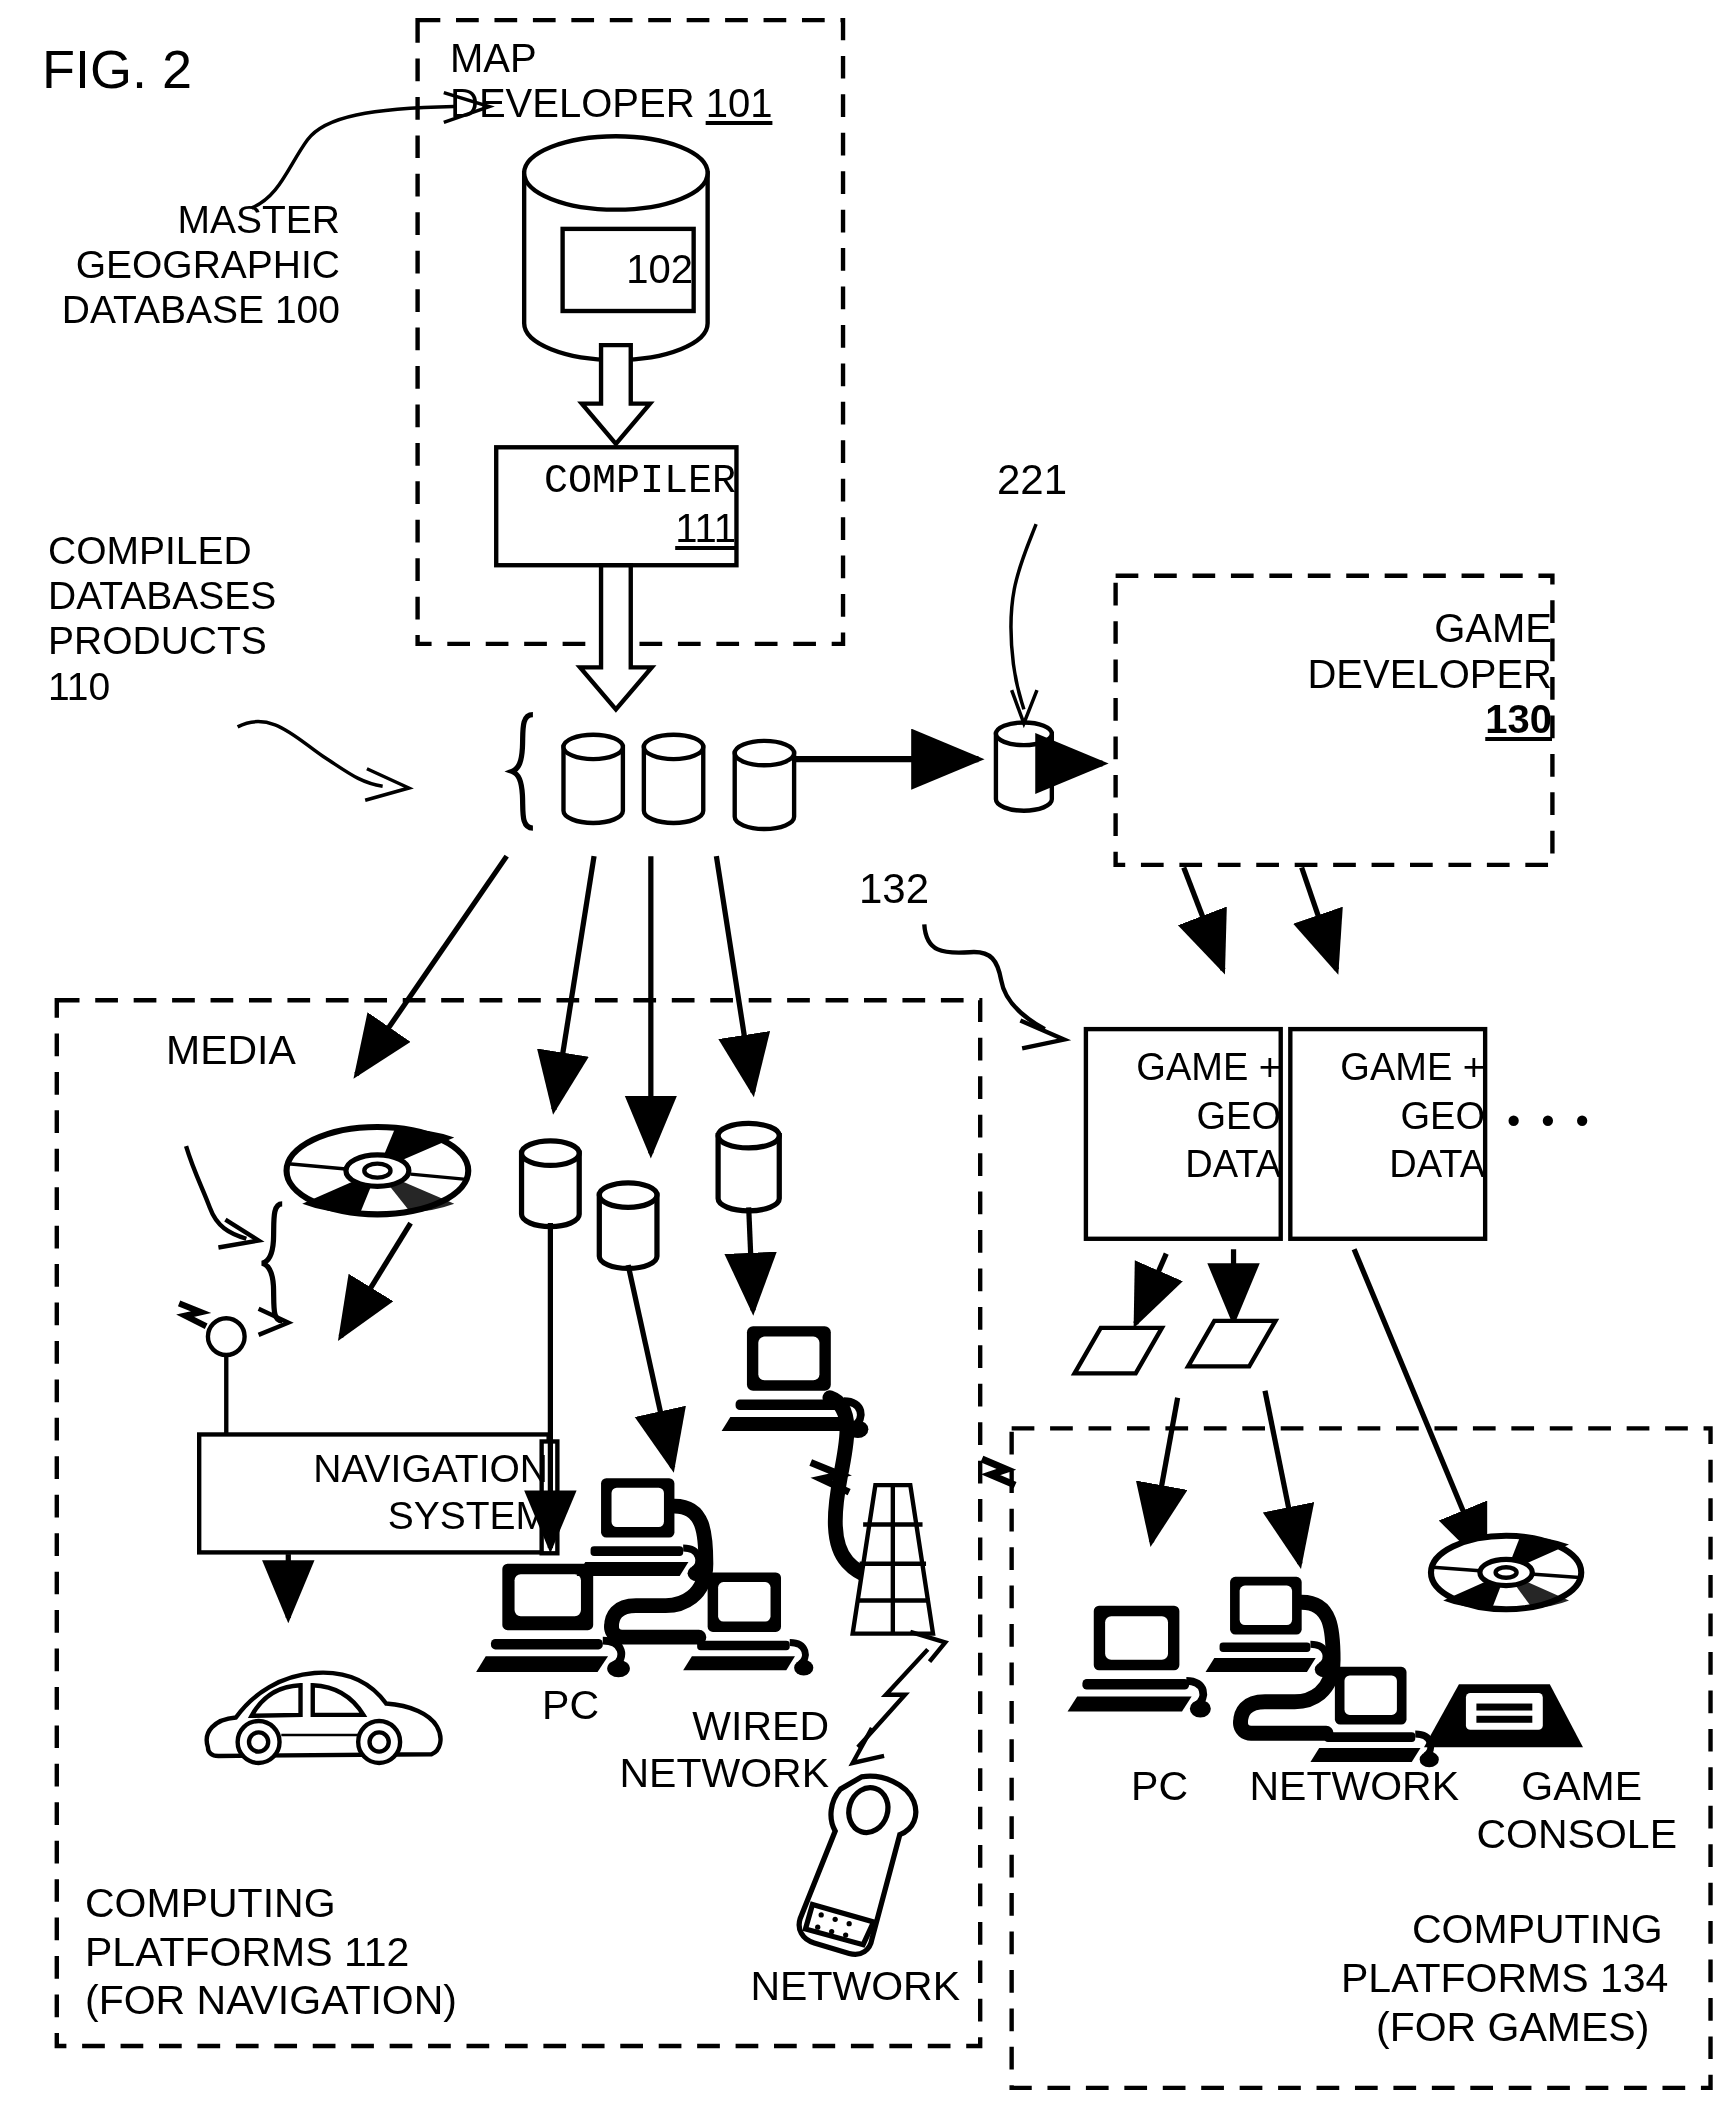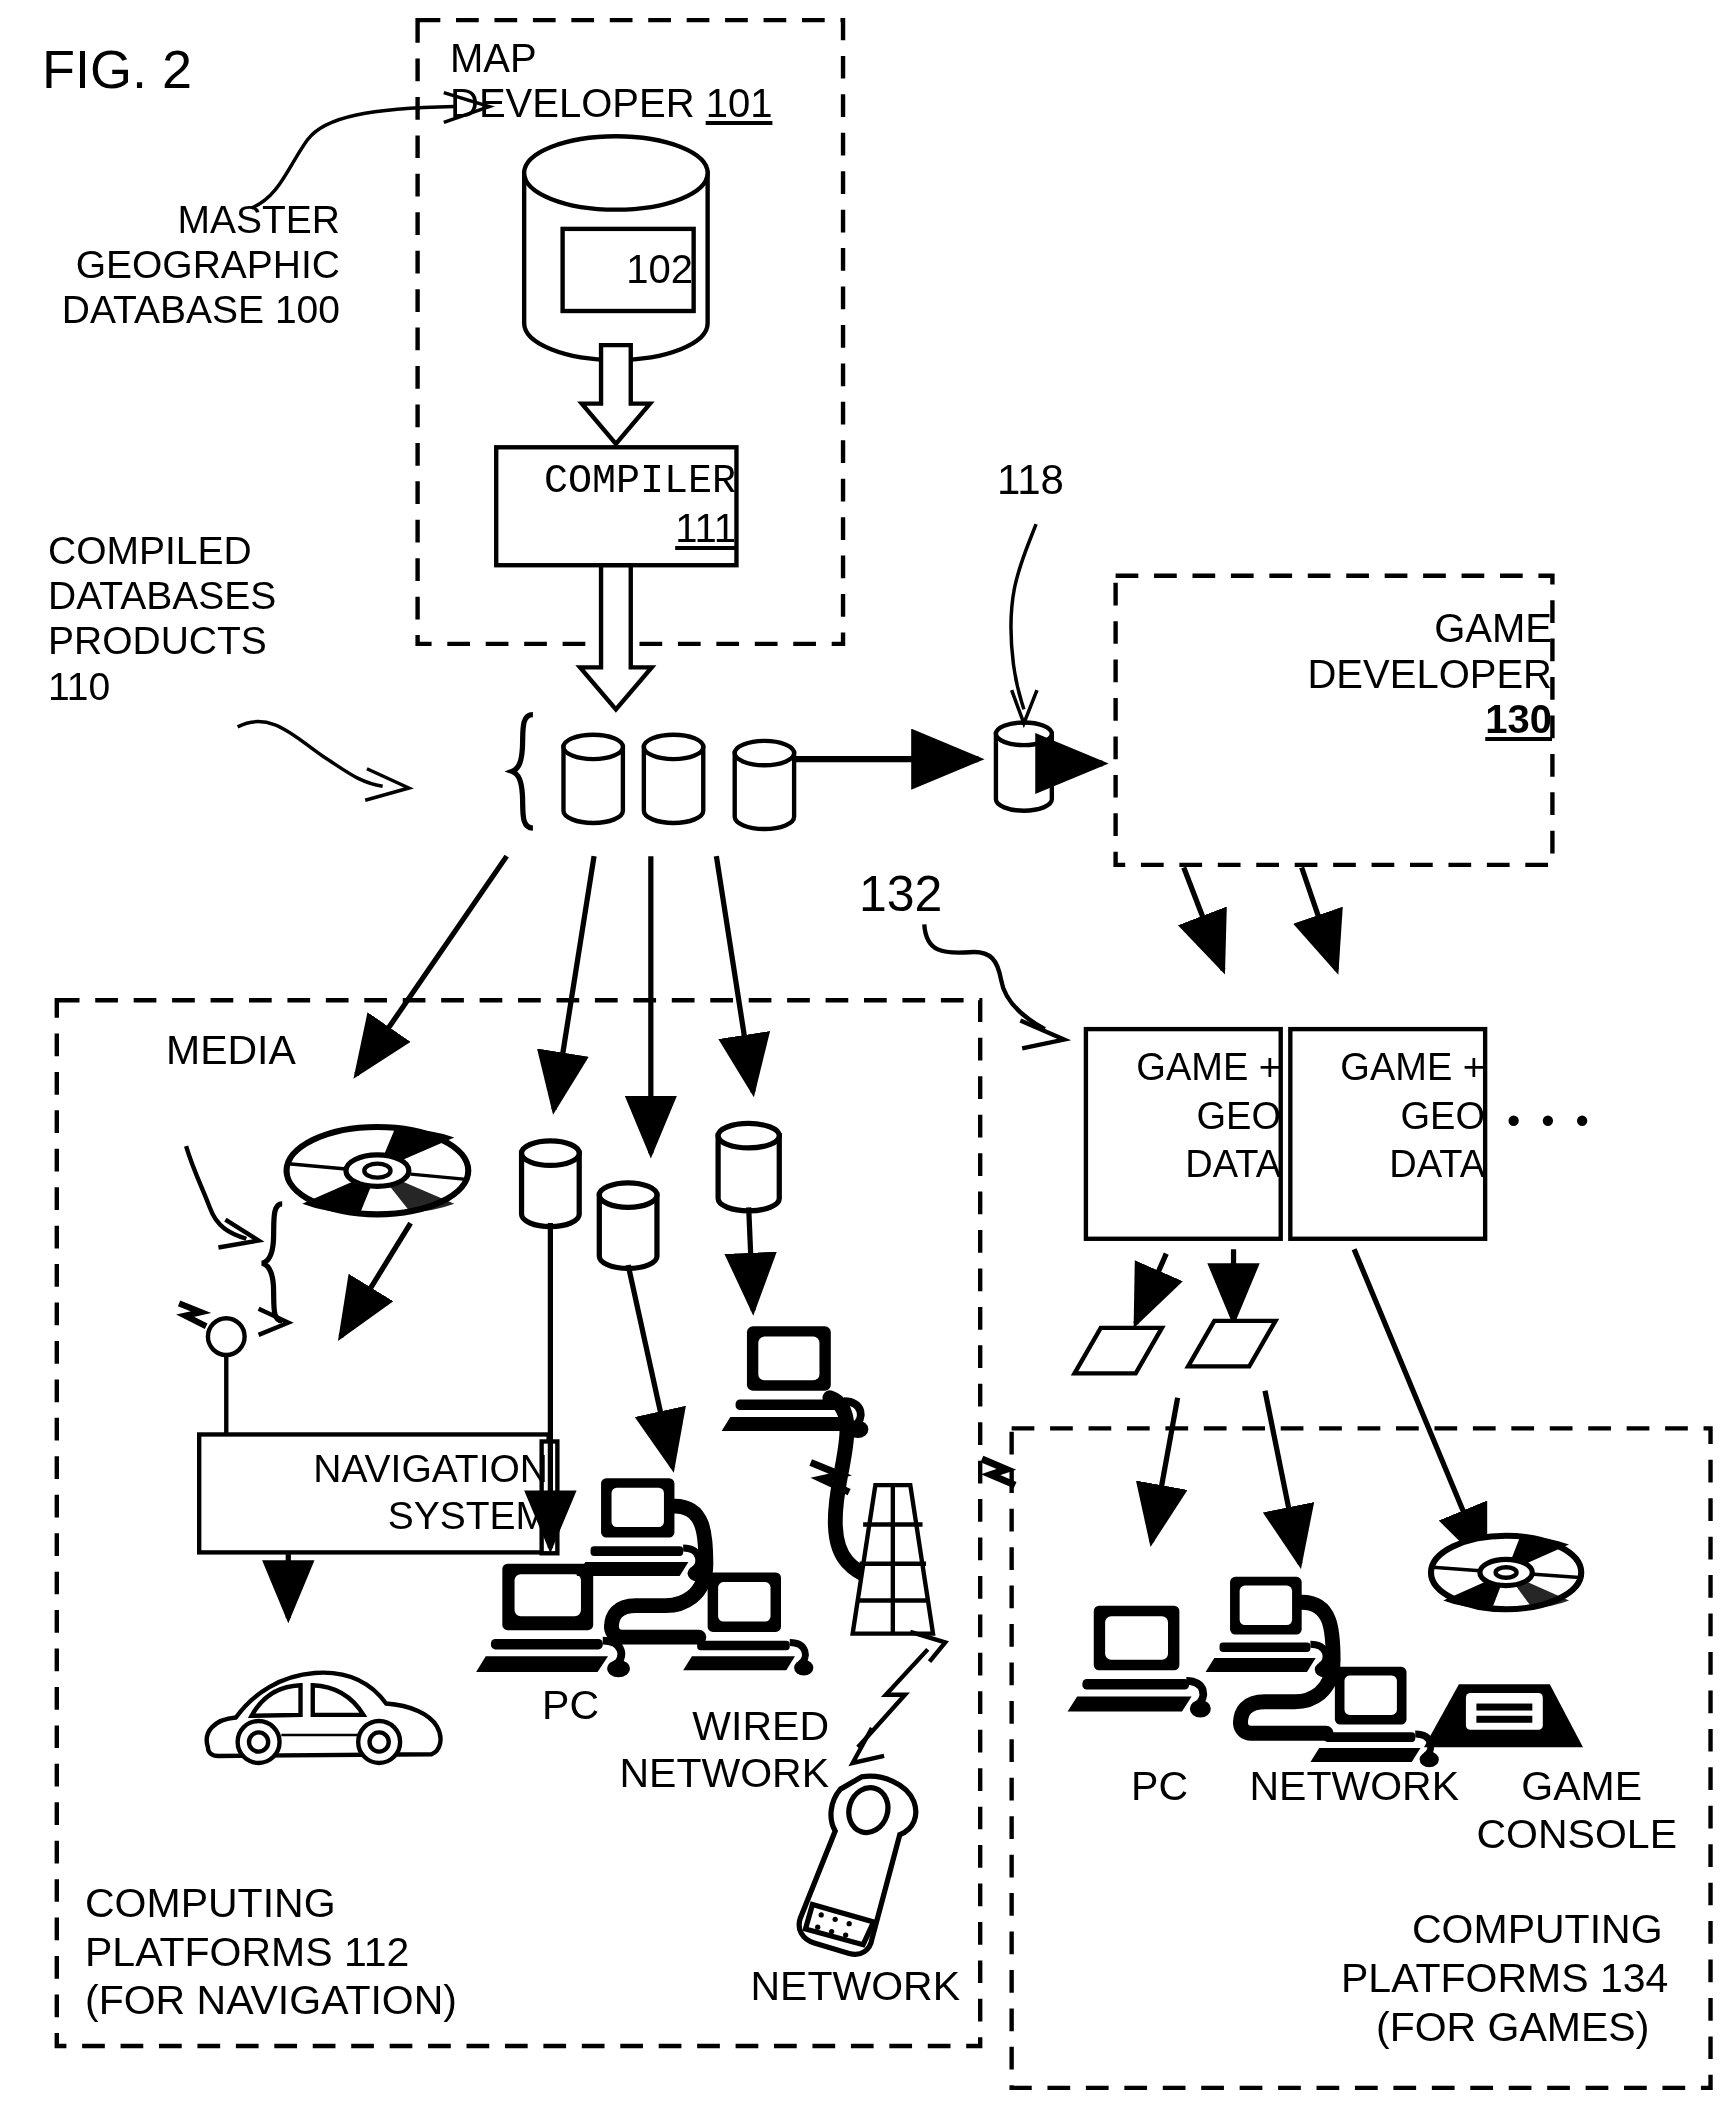--- a/index.html
+++ b/index.html
@@ -298,27 +298,27 @@
 <div class="lbl" style="left:48px;top:528px;width:288px;font-size:39px;">COMPILED<br>DATABASES<br>PRODUCTS<br>110</div>
 
 <div class="lbl" style="left:450px;top:35px;font-size:40px;">MAP</div>
 <div class="lbl" style="left:450px;top:80px;font-size:40px;"><span>DEVELOPER </span><span class="u">101</span></div>
 
 <div class="lbl c" style="left:562px;top:246px;width:131px;font-size:40px;">102</div>
 
 <div class="lbl c" style="left:496px;top:459px;width:240px;font-size:40px;font-family:Liberation Mono, monospace;">COMPILER</div>
 <div class="lbl c u" style="left:496px;top:505px;width:240px;font-size:40px;">111</div>
 
-<div class="lbl" style="left:997px;top:456px;font-size:42px;">118</div>
+<div class="lbl" style="left:997px;top:456px;font-size:42px;">221</div>
 
 <div class="lbl c" style="left:1115px;top:605px;width:437px;font-size:40px;">GAME</div>
 <div class="lbl c" style="left:1115px;top:651px;width:437px;font-size:40px;">DEVELOPER</div>
 <div class="lbl c u" style="left:1115px;top:696px;width:437px;font-size:40px;font-weight:bold;">130</div>
 
-<div class="lbl" style="left:859px;top:865px;font-size:50px;">132</div>
+<div class="lbl" style="left:859px;top:865px;font-size:42px;">132</div>
 
 <div class="lbl c" style="left:1086px;top:1045px;width:195px;font-size:38px;">GAME +</div>
 <div class="lbl c" style="left:1086px;top:1094px;width:195px;font-size:38px;">GEO</div>
 <div class="lbl c" style="left:1086px;top:1142px;width:195px;font-size:38px;">DATA</div>
 
 <div class="lbl c" style="left:1290px;top:1045px;width:195px;font-size:38px;">GAME +</div>
 <div class="lbl c" style="left:1290px;top:1094px;width:195px;font-size:38px;">GEO</div>
 <div class="lbl c" style="left:1290px;top:1142px;width:195px;font-size:38px;">DATA</div>
 
 <div class="lbl" style="left:1507px;top:1099px;font-size:38px;letter-spacing:5.2px;">• • •</div>

